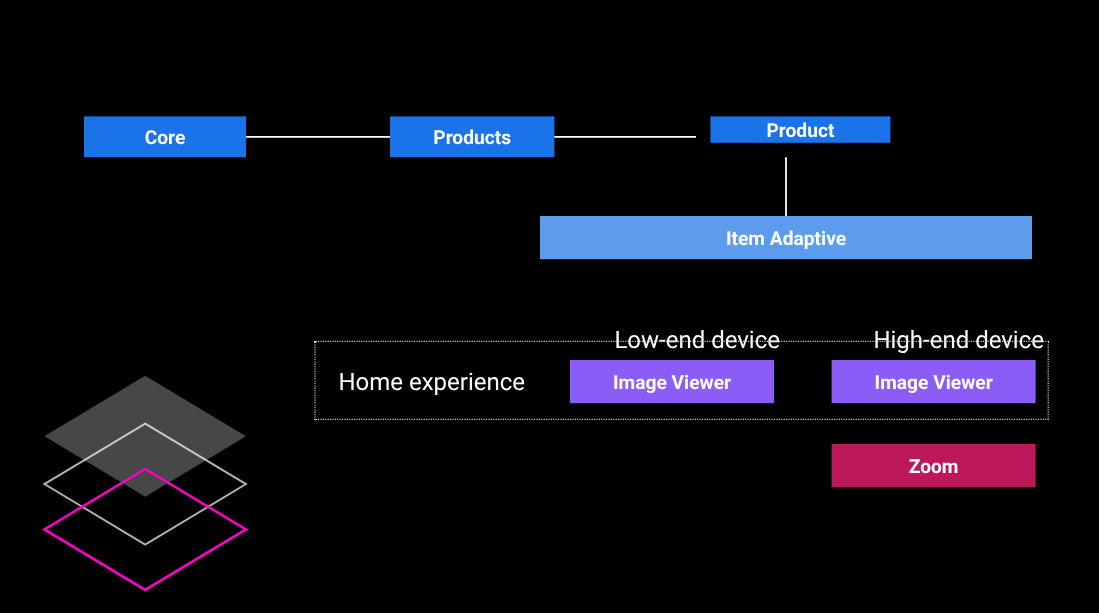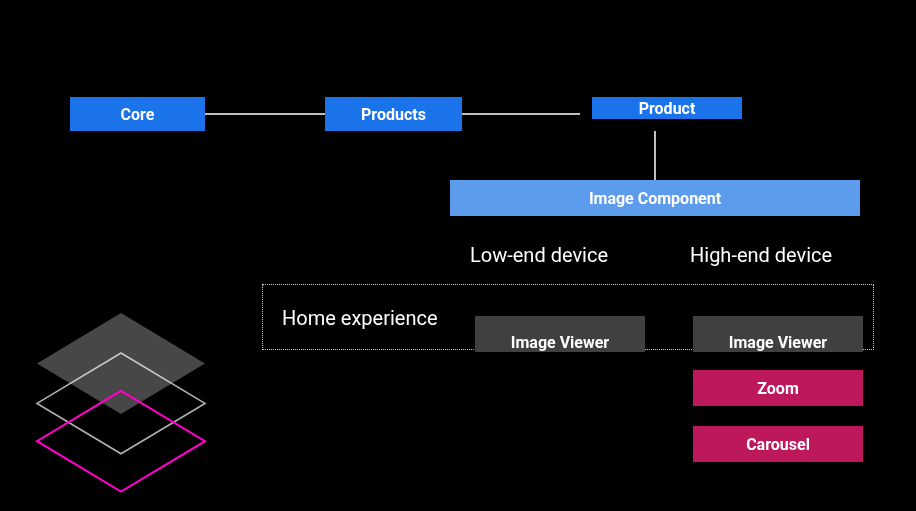--- a/index.html
+++ b/index.html
@@ -1,23 +1,23 @@
 <!DOCTYPE html>
 <html><head>
 <meta charset="utf-8">
 <style>
   * { box-sizing: border-box; margin: 0; padding: 0; }
   html, body { width: 916px; height: 511px; background: #000; color: #fff; font-family: -apple-system, BlinkMacSystemFont, "Segoe UI", Roboto, Helvetica, Arial, sans-serif; overflow: hidden; }
   .stage { position: relative; width: 916px; height: 511px; }
   .title { position: absolute; left: 54px; top: 20px; font-size: 36px; font-weight: 400; letter-spacing: 0.2px; }
   .node-blue { position: absolute; background: #1a73e8; color: #fff; font-size: 16px; font-weight: 700; display: flex; align-items: center; justify-content: center; }
   .node-lightblue { position: absolute; background: #5d9cec; color: #fff; font-size: 16px; font-weight: 700; display: flex; align-items: center; justify-content: center; }
-  .node-pink { position: absolute; background: #404040; color: #fff; font-size: 16px; font-weight: 700; display: flex; align-items: flex-end; justify-content: center; margin-top: 16px; }
+  .node-pink { position: absolute; background: #8b5cf6; color: #fff; font-size: 16px; font-weight: 700; display: flex; align-items: center; justify-content: center; }
   .node-purple { position: absolute; background: #be185d; color: #fff; font-size: 16px; font-weight: 700; display: flex; align-items: center; justify-content: center; }
-  .col-head { position: absolute; color: #fff; font-size: 20px; font-weight: 400; text-align: left; }
+  .col-head { position: absolute; color: #fff; font-size: 20px; font-weight: 400; text-align: right; margin-top: 28px; }
   .core-box { position: absolute; border: 1.5px dotted #ccc; }
   .core-label { position: absolute; color: #fff; font-size: 20px; font-weight: 400; }
   svg.connectors { position: absolute; left: 0; top: 0; width: 916px; height: 511px; pointer-events: none; }
   svg.layers-icon { position: absolute; }
 </style>
 </head>
 <body>
 
 <div class="stage">
 
@@ -35,42 +35,39 @@
       <span>Core</span>
     </div>
   <div class="node-blue" style="left:325px; top:97px; width:137px; height:34px;">
       <span>Products</span>
     </div>
   <div class="node-blue" style="left:592px; top:97px; width:150px; height:22px;">
       <span>Product</span>
     </div>
 
   <div class="node-lightblue" style="left:450px; top:180px; width:410px; height:36px;">
-      <span>Image Component</span>
+      <span>Item Adaptive</span>
     </div>
 
   <div class="col-head" style="left:470px; top:243px; width:180px;">Low-end device</div>
   <div class="col-head" style="left:690px; top:243px; width:180px;">High-end device</div>
 
   <div class="core-box" style="left:262px; top:284px; width:612px; height:66px;"></div>
   <div class="core-label" style="left:282px; top:306px;">Home experience</div>
 
   <div class="node-pink" style="left:475px; top:300px; width:170px; height:36px;">
       <span>Image Viewer</span>
     </div>
 
   <div class="node-pink" style="left:693px; top:300px; width:170px; height:36px;">
       <span>Image Viewer</span>
     </div>
   <div class="node-purple" style="left:693px; top:370px; width:170px; height:36px;">
       <span>Zoom</span>
     </div>
-  <div class="node-purple" style="left:693px; top:426px; width:170px; height:36px;">
-      <span>Carousel</span>
-    </div>
 
   <svg class="layers-icon" viewBox="0 0 200 200" style="left:16px; top:290px; width:210px; height:210px;">
 
     <polygon points="100,22 180,70 100,118 20,70" fill="#ffffff" fill-opacity="0.28" stroke="none"></polygon>
 
     <polygon points="100,60 180,108 100,156 20,108" fill="none" stroke="#ffffff" stroke-opacity="0.7" stroke-width="1.5"></polygon>
 
     <polygon points="100,96 180,144 100,192 20,144" fill="none" stroke="#ff00c8" stroke-width="2"></polygon>
   </svg>
 

